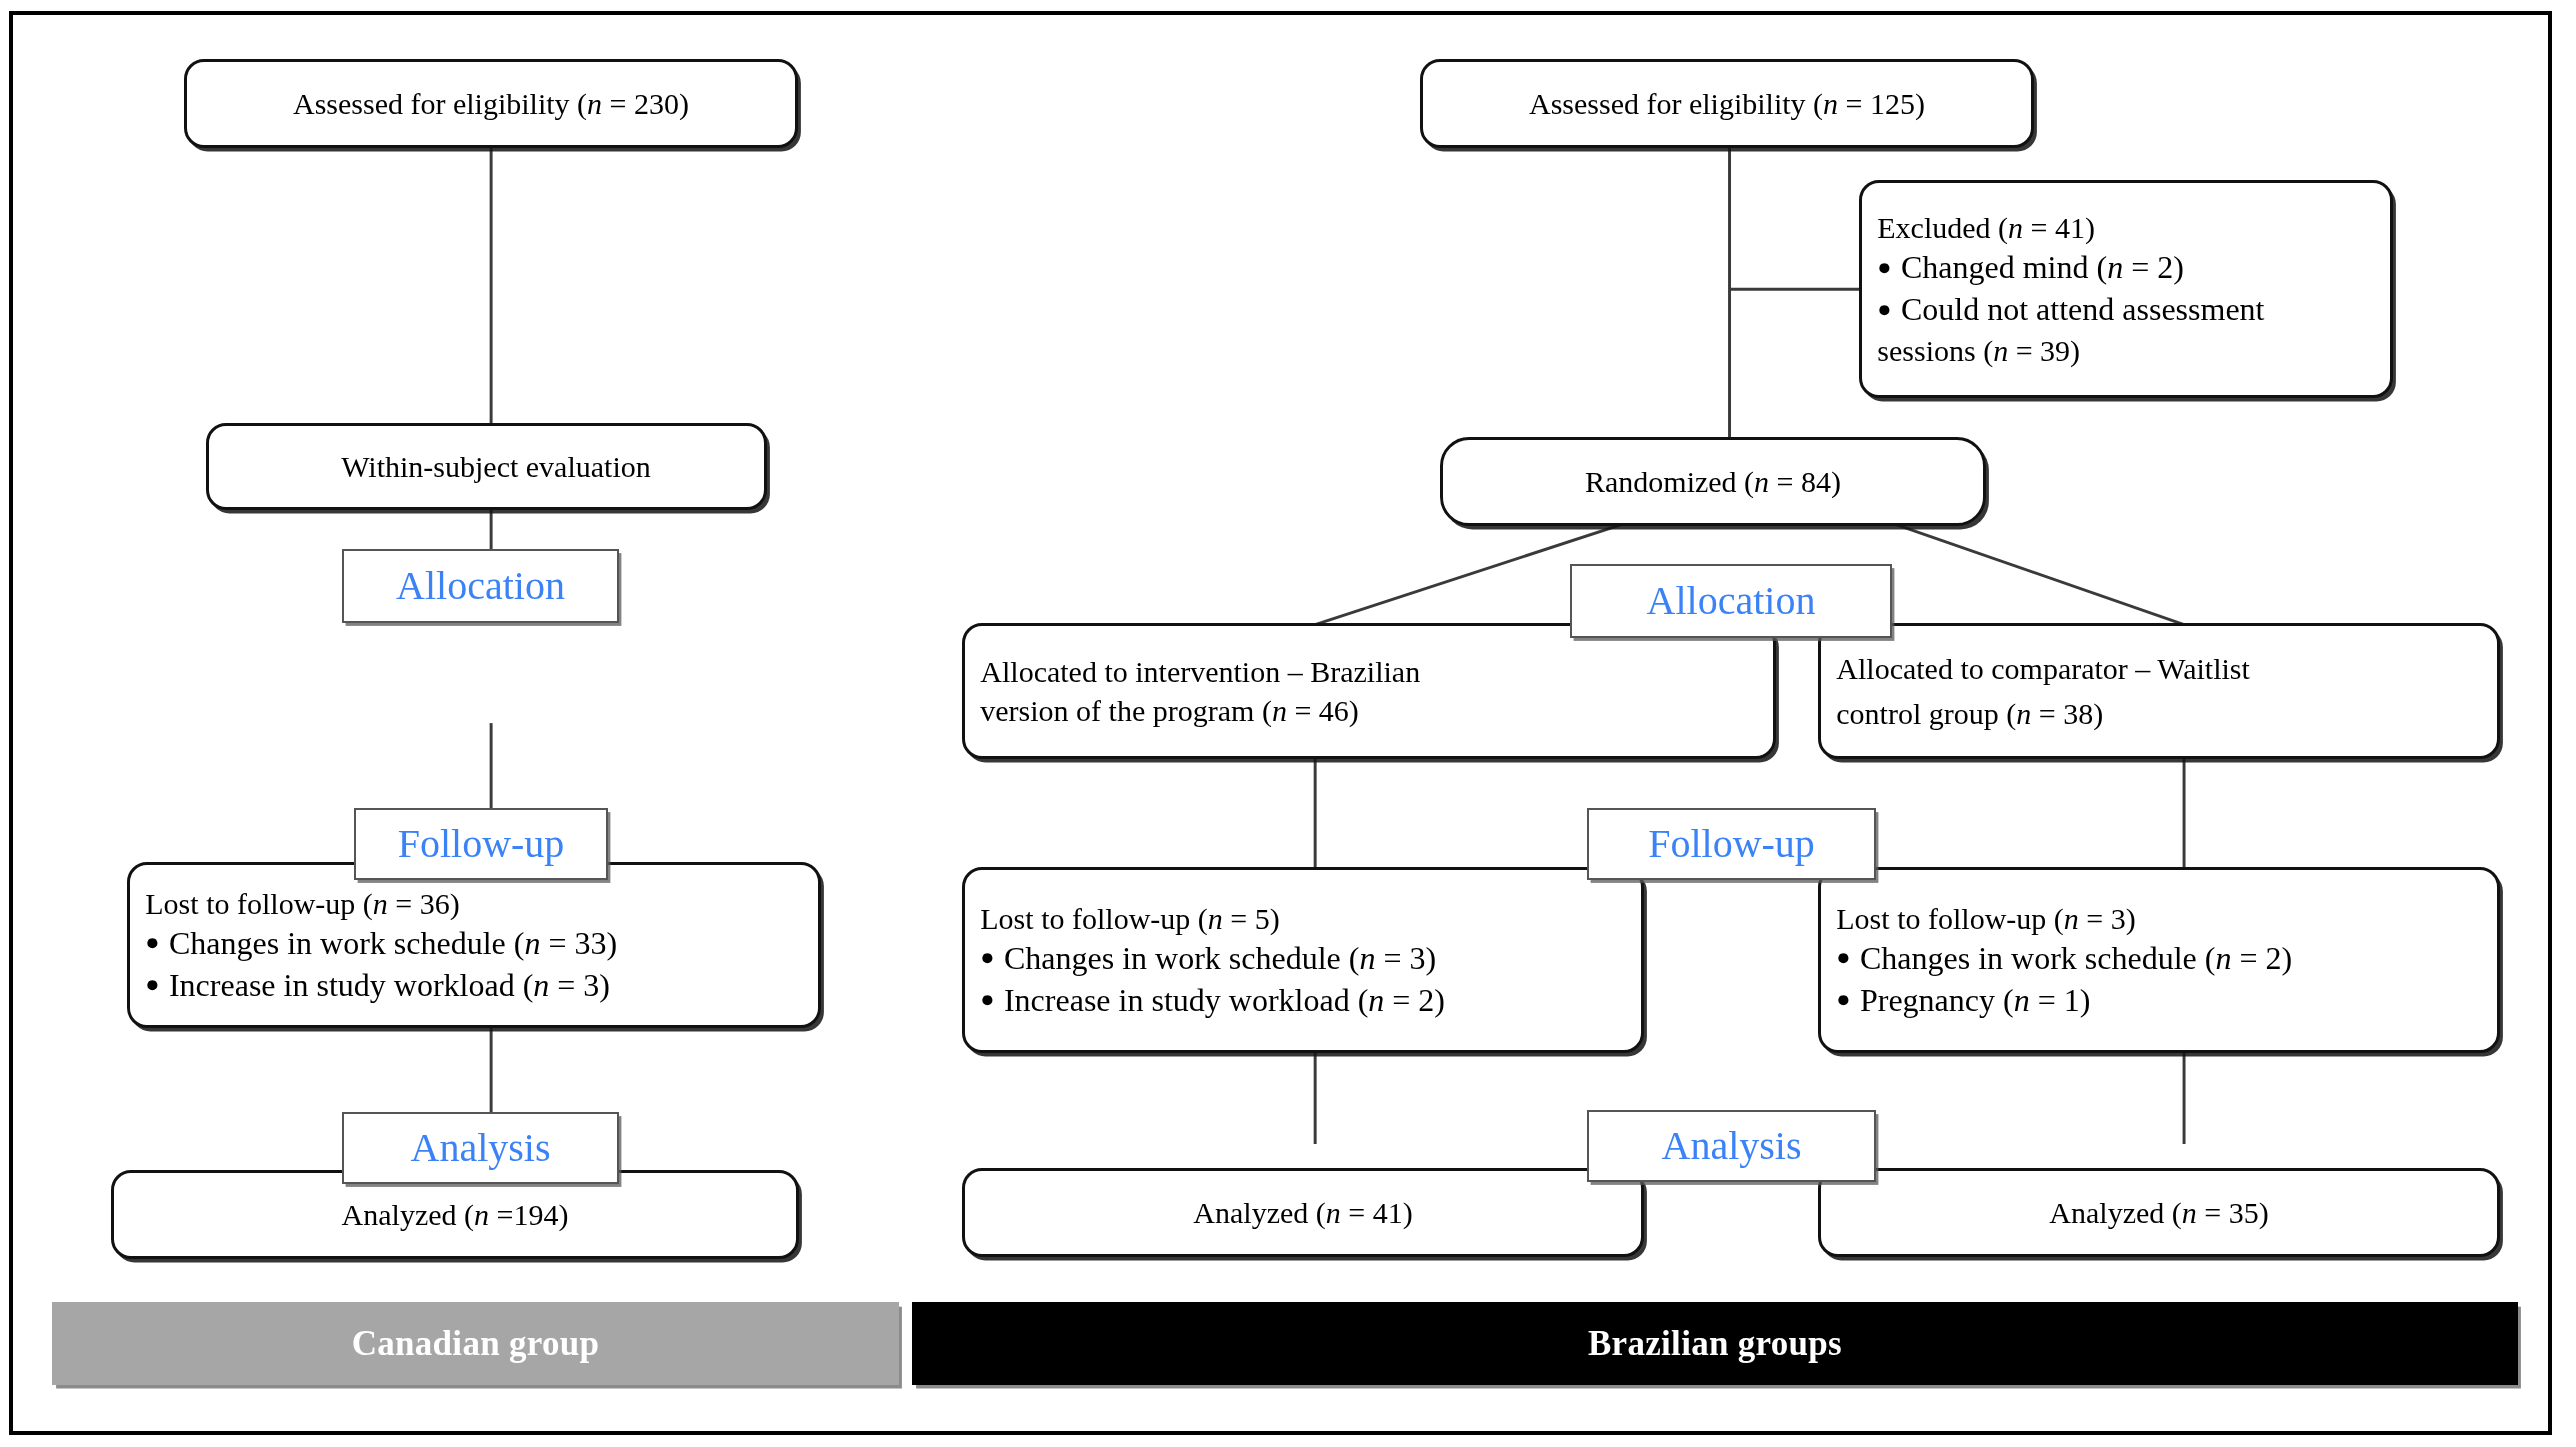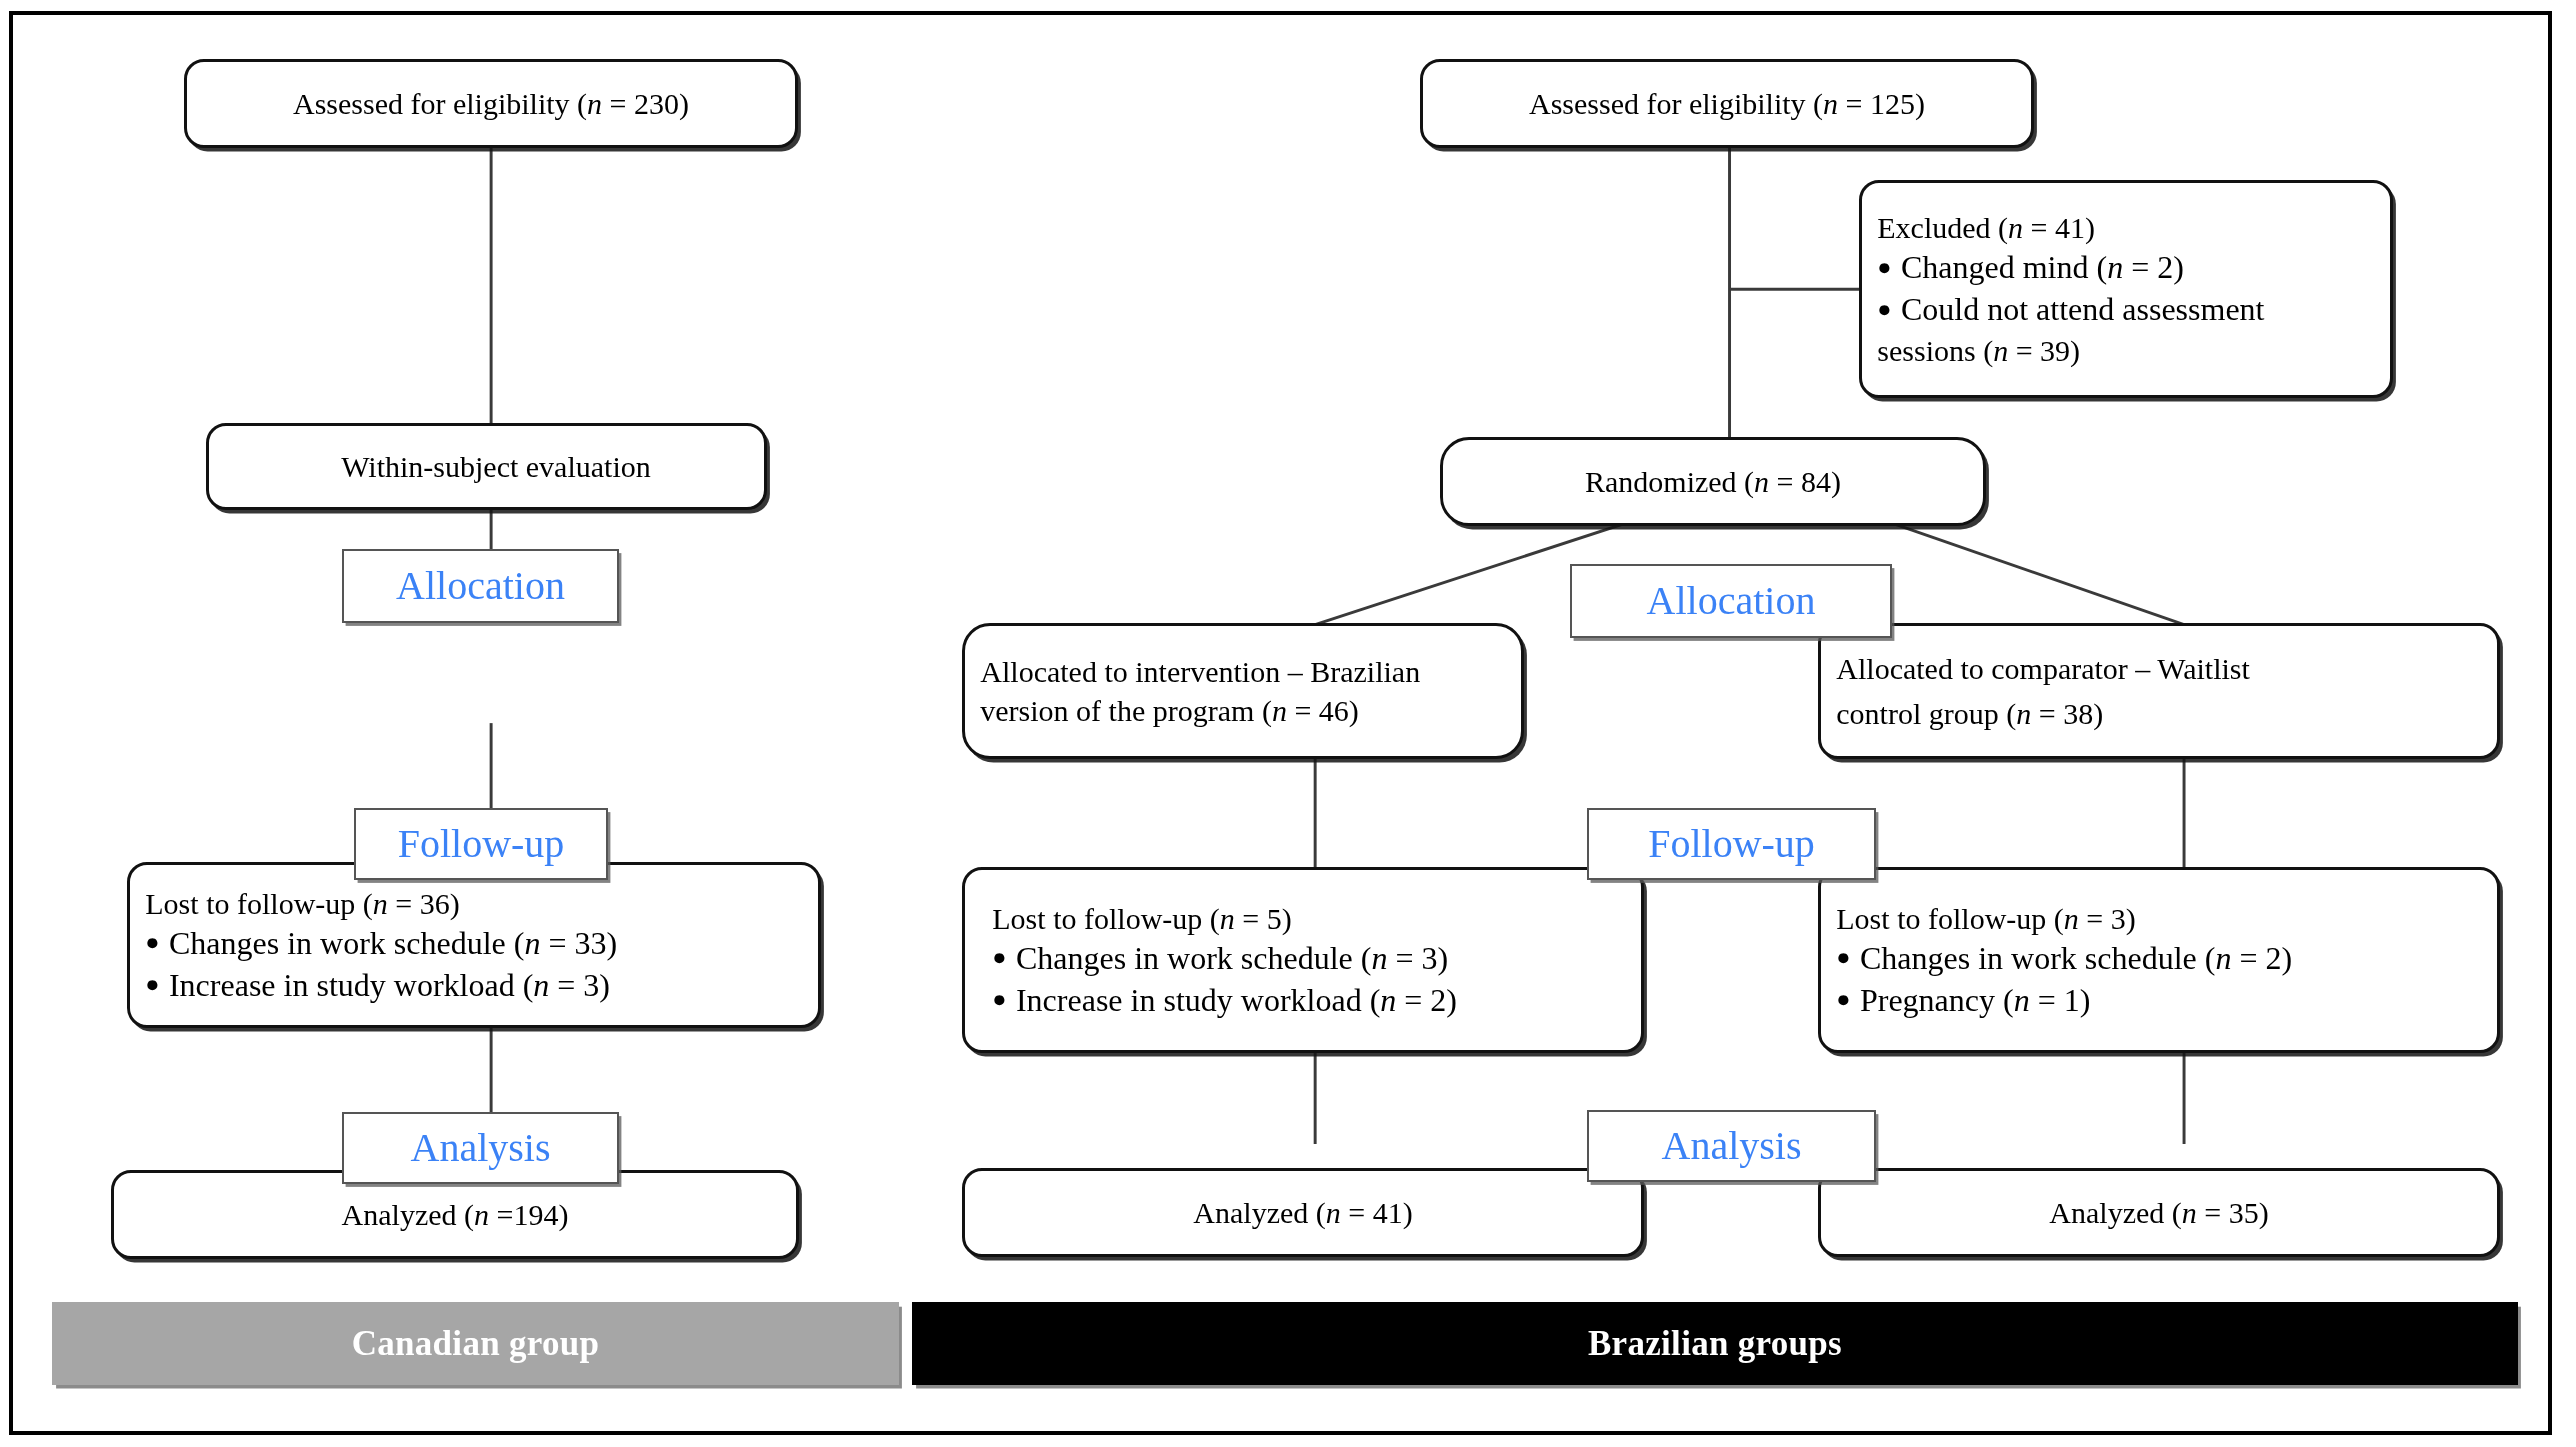--- a/index.html
+++ b/index.html
@@ -94,35 +94,35 @@
   </div>
 
   <div class="node center" style="left:1440px;top:437px;width:546px;height:89px;border-radius:29px;">
     <div class="ln">Randomized (<i class="nvar">n</i> = 84)</div>
   </div>
 
   <div class="tag" style="left:1570px;top:564px;width:322px;height:74px;">
     <span>Allocation</span>
   </div>
 
-  <div class="node" style="left:962px;top:623px;width:562px;height:136px;border-radius:28px;">
+  <div class="node" style="left:962px;top:623px;width:814px;height:136px;">
     <div class="ln">Allocated to intervention – Brazilian</div>
     <div class="ln">version of the program (<i class="nvar">n</i> = 46)</div>
   </div>
 
   <div class="node" style="left:1818px;top:623px;width:682px;height:136px;gap:6px;">
     <div class="ln">Allocated to comparator – Waitlist</div>
     <div class="ln">control group (<i class="nvar">n</i> = 38)</div>
   </div>
 
   <div class="tag" style="left:1587px;top:808px;width:289px;height:72px;">
     <span>Follow-up</span>
   </div>
 
-  <div class="node" style="left:962px;top:867px;width:682px;height:186px;padding-left:12px;">
+  <div class="node" style="left:962px;top:867px;width:682px;height:186px;">
     <div class="ln">Lost to follow-up (<i class="nvar">n</i> = 5)</div>
     <span class="bullet">Changes in work schedule (<i class="nvar">n</i> = 3)</span>
     <span class="bullet">Increase in study workload (<i class="nvar">n</i> = 2)</span>
   </div>
 
   <div class="node" style="left:1818px;top:867px;width:682px;height:186px;">
     <div class="ln">Lost to follow-up (<i class="nvar">n</i> = 3)</div>
     <span class="bullet">Changes in work schedule (<i class="nvar">n</i> = 2)</span>
     <span class="bullet">Pregnancy (<i class="nvar">n</i> = 1)</span>
   </div>

